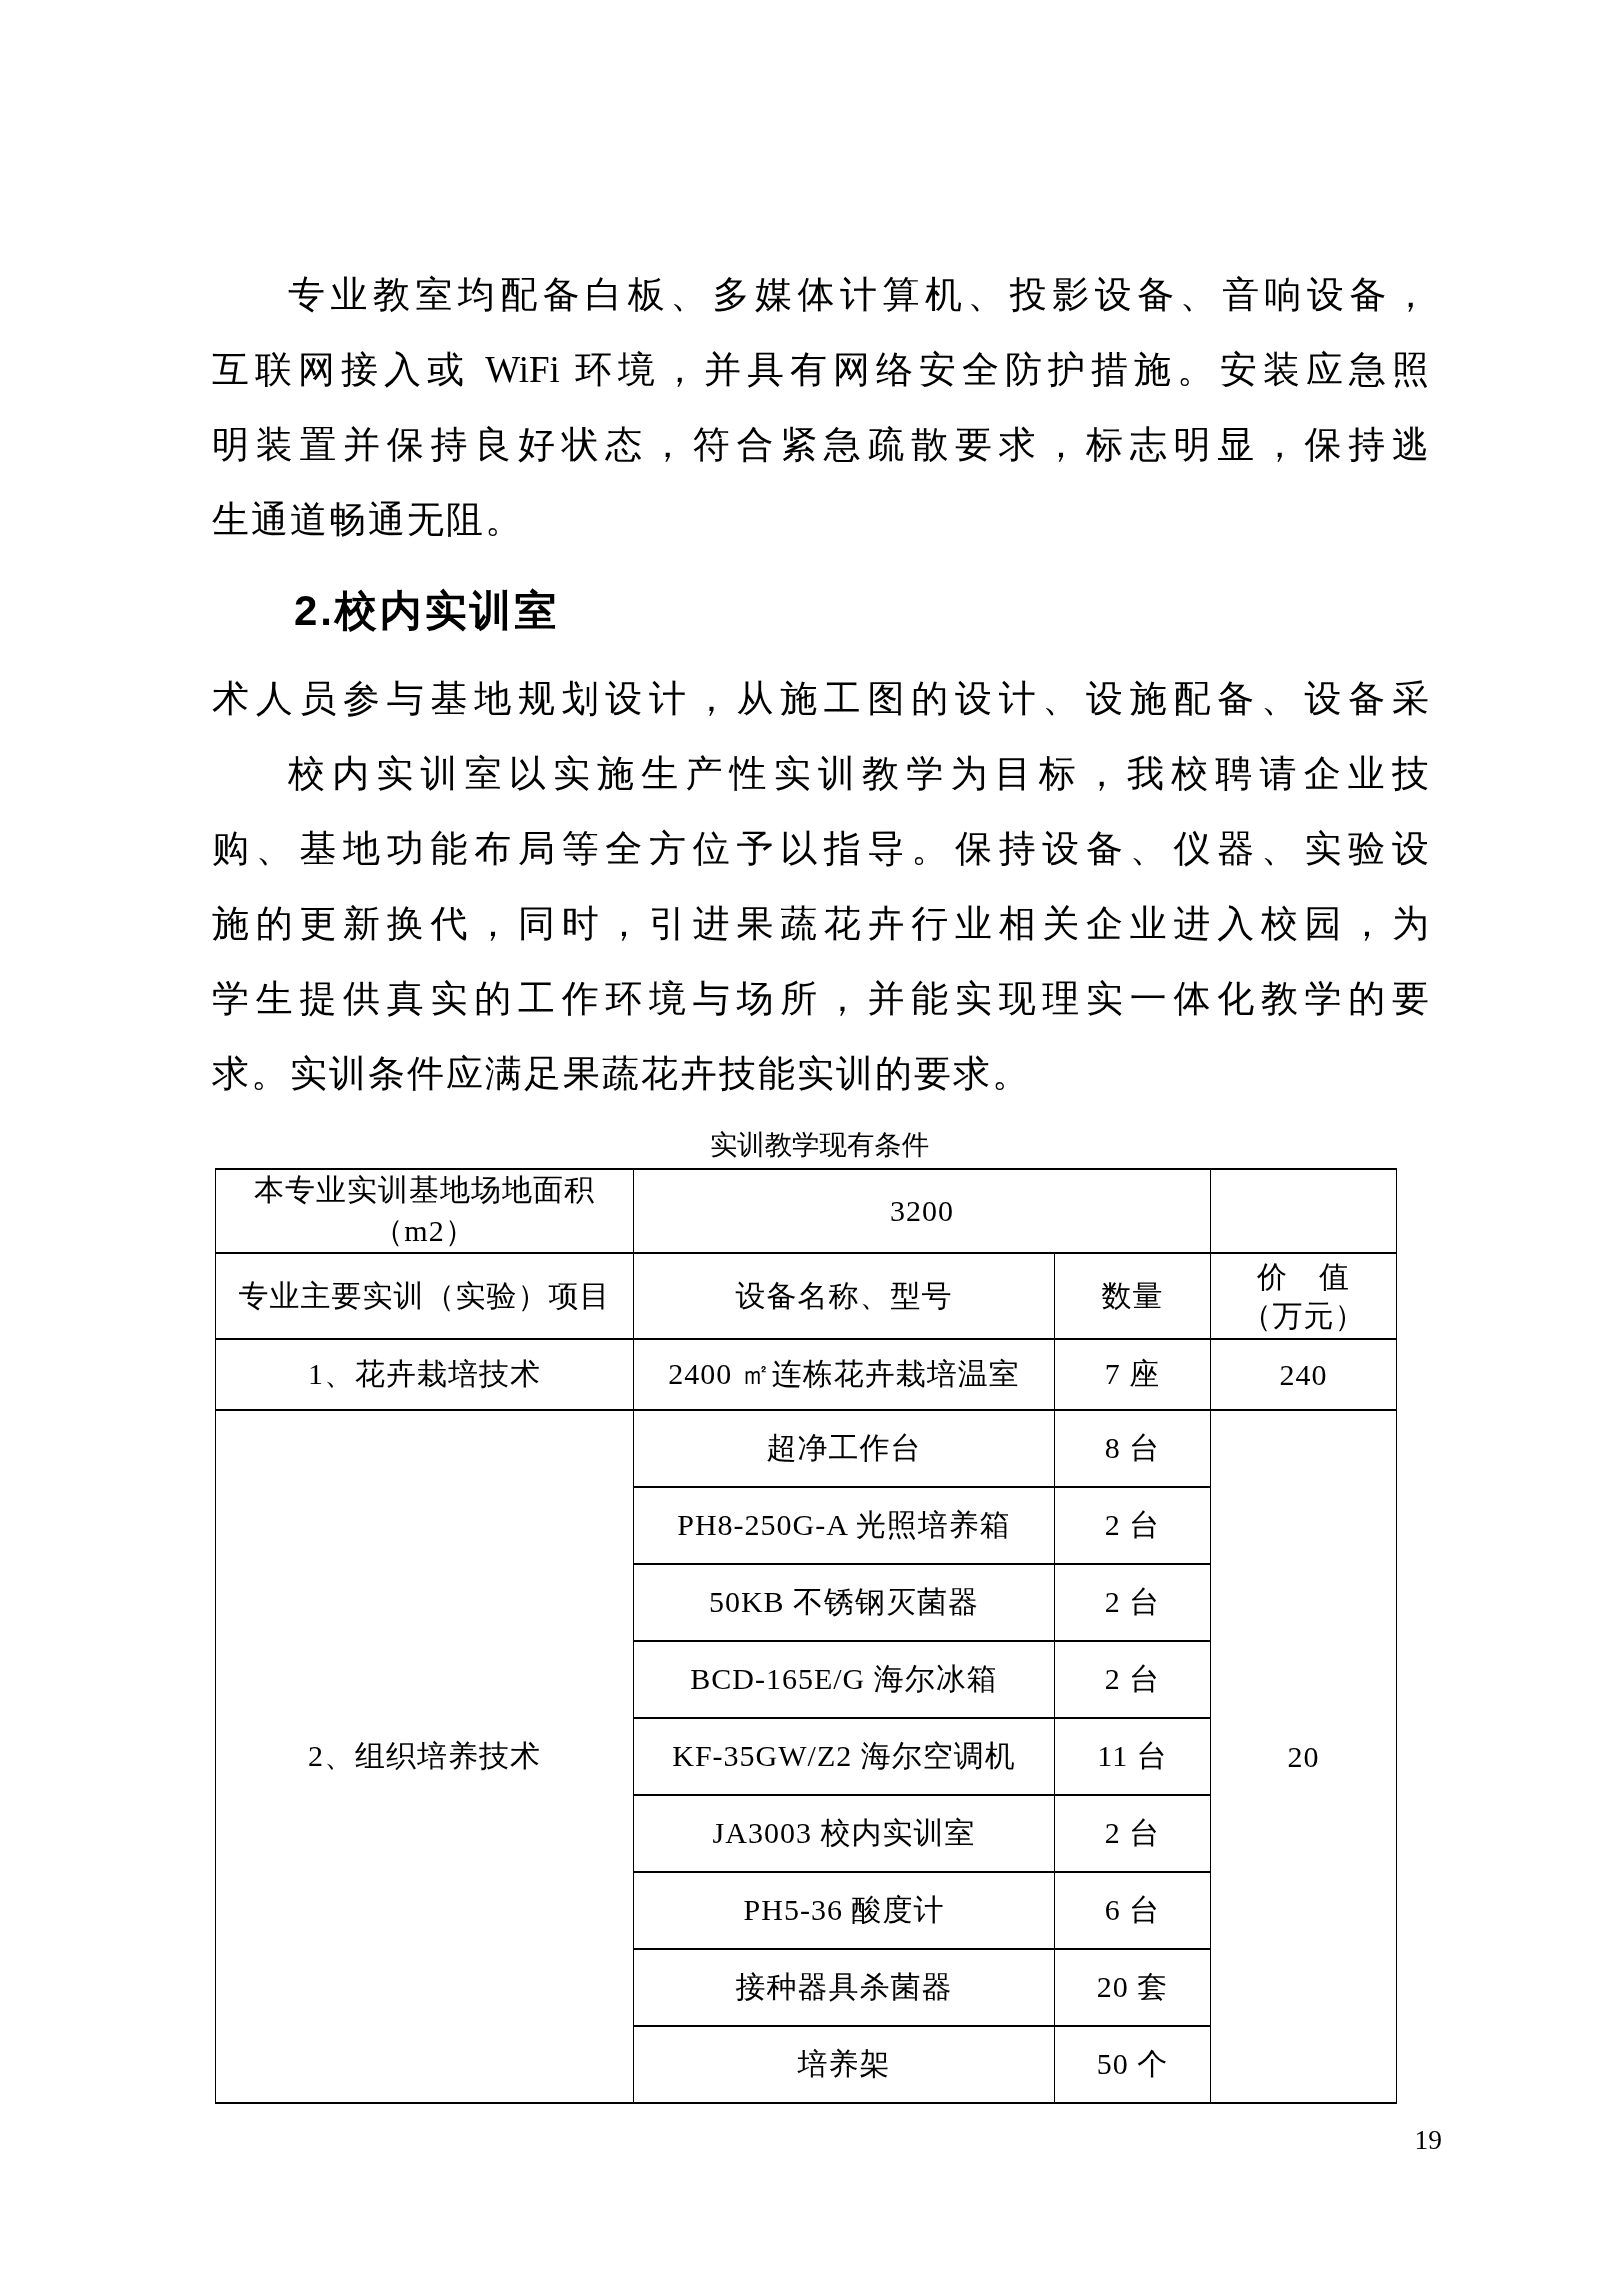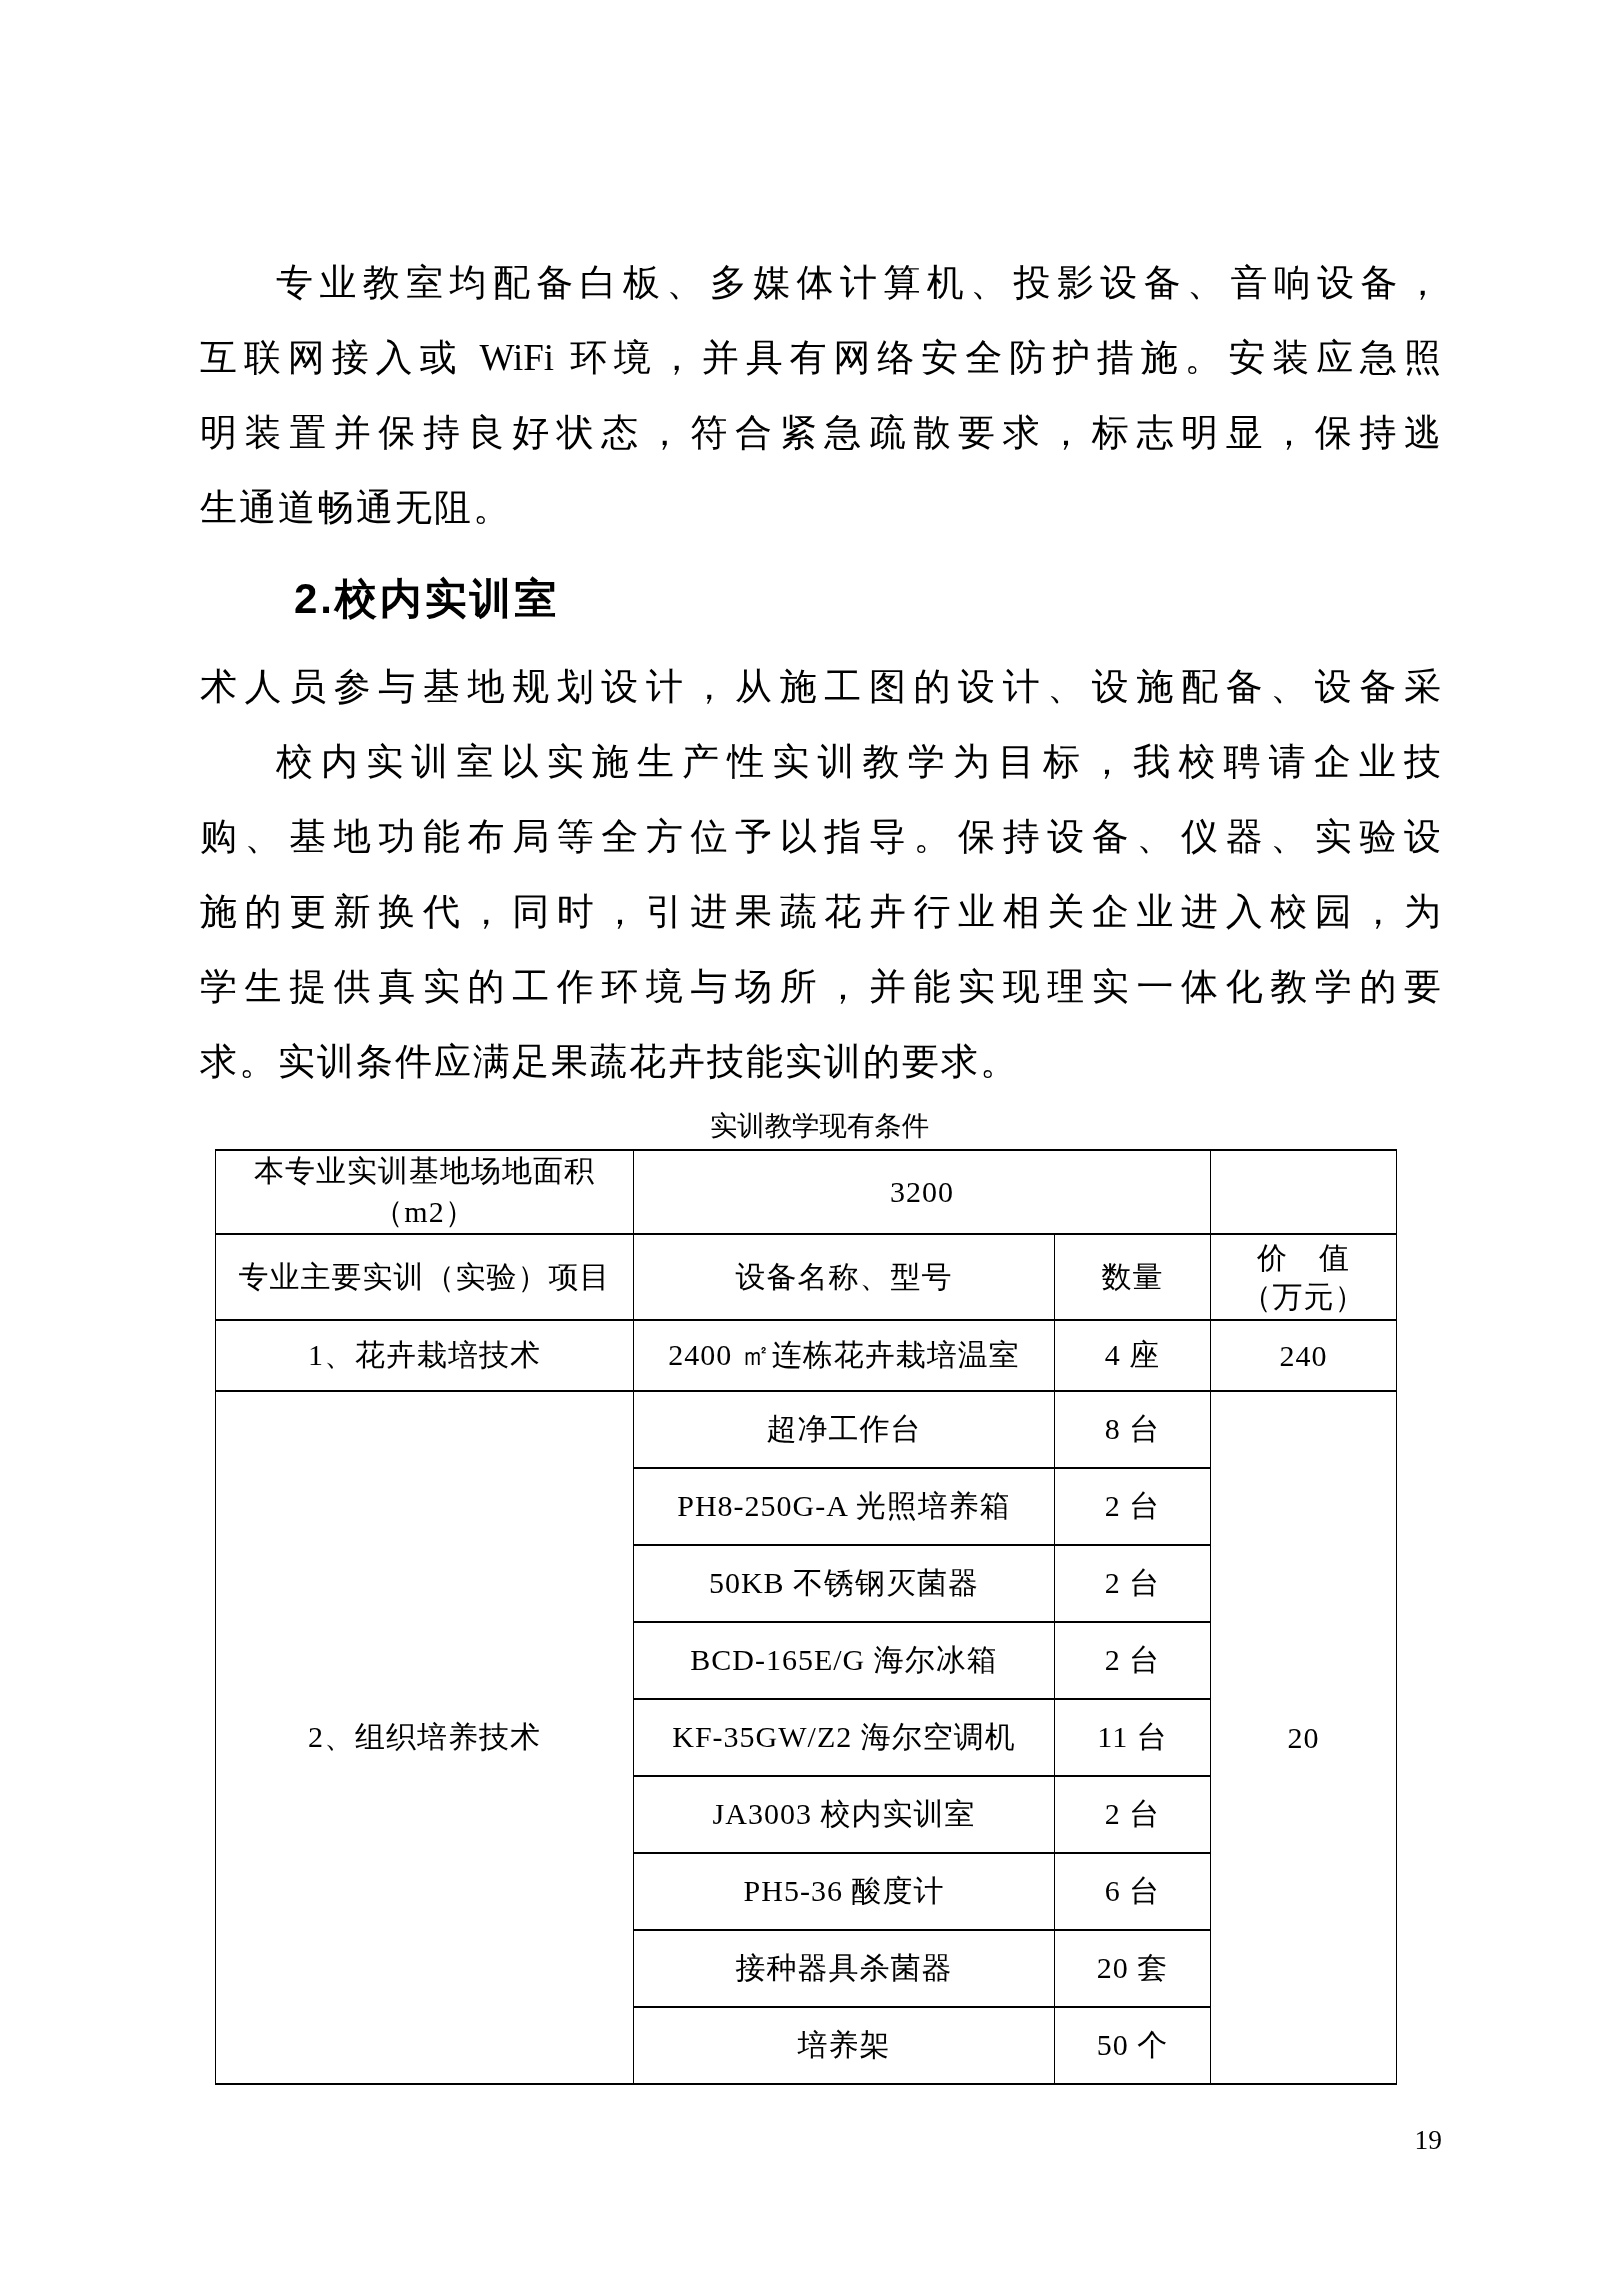--- a/index.html
+++ b/index.html
@@ -11,21 +11,21 @@
     color: #000000;
     font-family: "Liberation Serif", serif;
     overflow: hidden;
   }
   .content {
     position: absolute;
     left: 200px;
     top: 245px;
     width: 1241px;
   }
-  .para { margin: 0; font-family: Liberation Serif, serif; }
+  .para { margin: 12px; font-family: Liberation Serif, serif; }
   .line {
     font-size: 37px;
     line-height: 75px;
     white-space: nowrap;
   }
   .j {
     white-space: normal;
     text-align: justify;
     text-align-last: justify;
     text-justify: inter-character;
@@ -126,21 +126,21 @@
           <td>设备名称、型号</td>
           <td>数量</td>
           <td class="val-head">
             <div>价　值</div>
             <div>（万元）</div>
           </td>
         </tr>
         <tr class="r-flower">
           <td>1、花卉栽培技术</td>
           <td>2400 ㎡连栋花卉栽培温室</td>
-          <td>4 座</td>
+          <td>7 座</td>
           <td>240</td>
         </tr>
         <tr class="r-dev">
           <td rowspan="9">2、组织培养技术</td>
           <td>超净工作台</td>
           <td>8 台</td>
           <td rowspan="9">20</td>
         </tr>
         <tr class="r-dev">
           <td>PH8-250G-A 光照培养箱</td>

